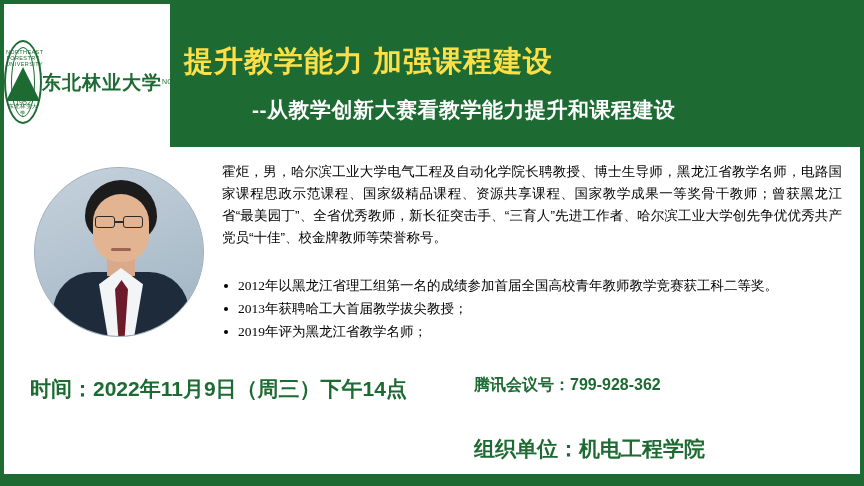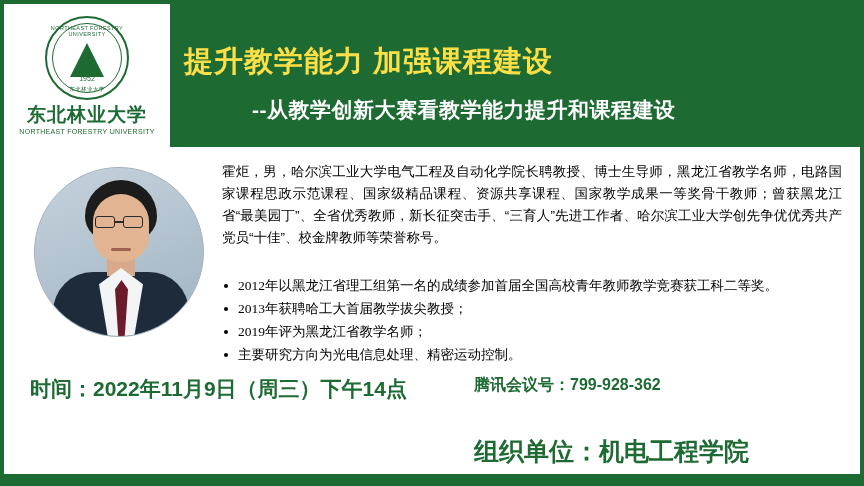--- a/index.html
+++ b/index.html
@@ -22,21 +22,21 @@
     left: 0; top: 0;
     width: 864px; height: 143px;
     background: #1d6b33;
   }
   .logo-plate {
     position: absolute;
     left: 0; top: 0;
     width: 166px; height: 143px;
     background: #ffffff;
     display: flex;
-    flex-direction: column;
+    flex-direction: row;
     align-items: center;
     justify-content: flex-start;
     padding-top: 12px;
   }
   .logo-seal {
     position: relative;
     width: 84px; height: 84px;
     border-radius: 50%;
     border: 2px solid #1d6b33;
     background: #ffffff;
@@ -236,21 +236,21 @@
     position: absolute;
     left: 470px; top: 228px;
     font-size: 16px;
     font-weight: bold;
     color: #1d6b33;
     white-space: nowrap;
   }
   .org {
     position: absolute;
     left: 470px; top: 288px;
-    font-size: 25px;
+    font-size: 21px;
     font-weight: bold;
     color: #1d6b33;
     white-space: nowrap;
   }
   .bottom-bar {
     position: absolute;
     left: 0; bottom: 0;
     width: 864px; height: 8px;
     background: #1d6b33;
   }
@@ -293,21 +293,20 @@
       <div class="glasses-bridge"></div>
       <div class="mouth"></div>
     </div>
 
     <div class="bio">霍炬，男，哈尔滨工业大学电气工程及自动化学院长聘教授、博士生导师，黑龙江省教学名师，电路国家课程思政示范课程、国家级精品课程、资源共享课程、国家教学成果一等奖骨干教师；曾获黑龙江省“最美园丁”、全省优秀教师，新长征突击手、“三育人”先进工作者、哈尔滨工业大学创先争优优秀共产党员“十佳”、校金牌教师等荣誉称号。</div>
 
     <ul class="bullets">
       <li>2012年以黑龙江省理工组第一名的成绩参加首届全国高校青年教师教学竞赛获工科二等奖。</li>
       <li>2013年获聘哈工大首届教学拔尖教授；</li>
       <li>2019年评为黑龙江省教学名师；</li>
-      <li>主要研究方向为光电信息处理、精密运动控制。</li>
     </ul>
 
     <div class="meet-time">时间：2022年11月9日（周三）下午14点</div>
     <div class="meet-id">腾讯会议号：799-928-362</div>
     <div class="org">组织单位：机电工程学院</div>
   </div>
 
   <div class="bottom-bar"></div>
 </div>
 

